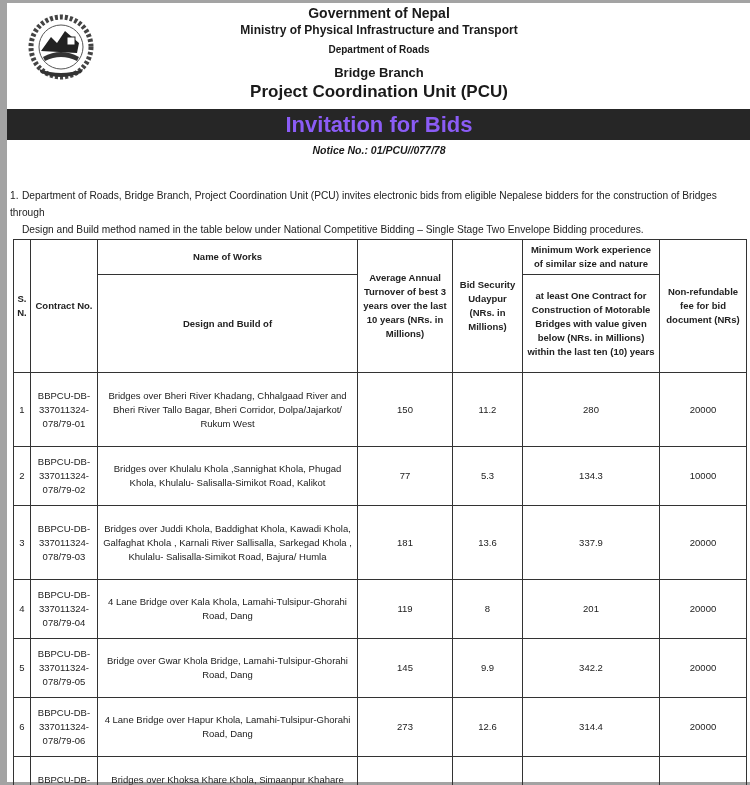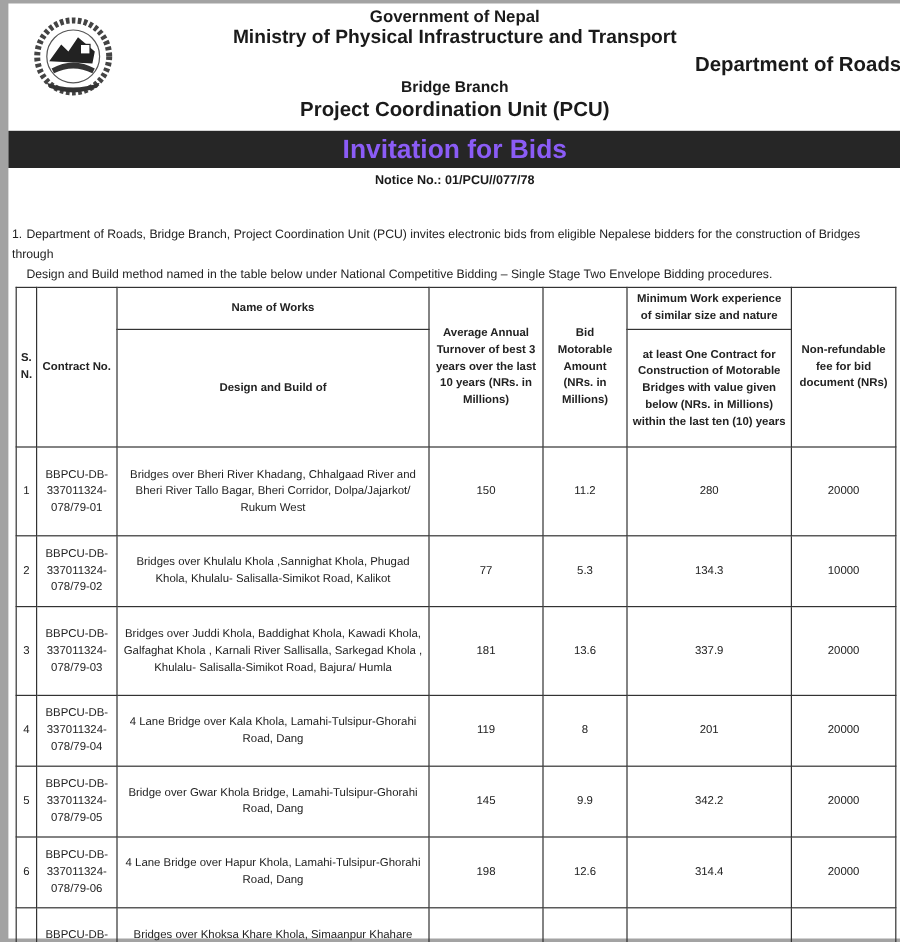--- a/index.html
+++ b/index.html
@@ -9,31 +9,31 @@
   }
   .frame {
     position: absolute; left: 0; top: 0; width: 744px; height: 779px;
     border: 7px solid #a3a3a3; border-top-width: 3px; background: #fff;
   }
   .logo {
     position: absolute; left: 20px; top: 10px; width: 68px; height: 68px;
   }
   .hdr { position: absolute; left: 0; width: 744px; text-align: center; color: #1a1a1a; font-weight: bold; }
   .h-gov { top: 2px; font-size: 14px; }
-  .h-min { top: 20px; font-size: 16px; }
-  .h-dept { top: 41px; font-size: 17px; text-align: right; }
+  .h-min { top: 20px; font-size: 12px; }
+  .h-dept { top: 41px; font-size: 10px; }
   .h-branch { top: 62px; font-size: 13px; }
   .h-pcu { top: 79px; font-size: 17px; }
   .banner {
     position: absolute; left: 0; top: 106px; width: 744px; height: 31px;
     background: #262626; color: #8b5cf6; text-align: center;
     font-size: 22px; font-weight: bold; line-height: 31px;
   }
   .notice { position: absolute; left: 0; width: 744px; text-align: center; font-size: 10.5px; font-weight: bold; }
-  .n-no { top: 141px; }
+  .n-no { top: 141px; font-style: italic; }
   .n-date { top: 155px; }
   .para {
     position: absolute; left: 3px; width: 740px; font-size: 10.2px; line-height: 17px; color: #222; margin-top: 16px;
   }
   .p1 { top: 168px; }
   .p2 { top: 202px; }
   .para .num { display: inline-block; width: 12px; }
   .para .ind { padding-left: 12px; }
 
   table.bids {
@@ -90,21 +90,21 @@
         <col style="width:70px">
         <col style="width:137px">
         <col style="width:87px">
     </colgroup>
     <thead>
       <tr class="r0">
         <th rowspan="2">S. N.</th>
         <th rowspan="2">Contract No.</th>
         <th>Name of Works</th>
         <th rowspan="2">Average Annual Turnover of best 3 years over the last 10 years (NRs. in Millions)</th>
-        <th rowspan="2">Bid Motorable Amount (NRs. in Millions)</th>
+        <th rowspan="2">Bid Security Udaypur (NRs. in Millions)</th>
         <th>Minimum Work experience of similar size and nature</th>
         <th rowspan="2">Non-refundable fee for bid document (NRs)</th>
       </tr>
       <tr class="r1">
         <th>Design and Build of</th>
         <th>at least One Contract for Construction of Motorable Bridges with value given below (NRs. in Millions) within the last ten (10) years</th>
       </tr>
     </thead>
     <tbody id="rows">
         <tr class="tall">
@@ -149,21 +149,21 @@
     <td>Bridge over Gwar Khola Bridge, Lamahi-Tulsipur-Ghorahi Road, Dang</td>
     <td>145</td>
     <td>9.9</td>
     <td>342.2</td>
     <td>20000</td>
   </tr>
         <tr>
     <td class="sn">6</td>
     <td>BBPCU-DB-337011324-078/79-06</td>
     <td>4 Lane Bridge over Hapur Khola, Lamahi-Tulsipur-Ghorahi Road, Dang</td>
-    <td>198</td>
+    <td>273</td>
     <td>12.6</td>
     <td>314.4</td>
     <td>20000</td>
   </tr>
         <tr class="tall">
     <td class="sn">7</td>
     <td>BBPCU-DB-337011324-078/79-07</td>
     <td>Bridges over Khoksa Khare Khola, Simaanpur Khahare Khola , Taraghari Khare Khola, Giddhabar Khahare Khola, Mirchaiya-Katari Ghurmi Road, Udaypur</td>
     <td>192</td>
     <td>13.4</td>

